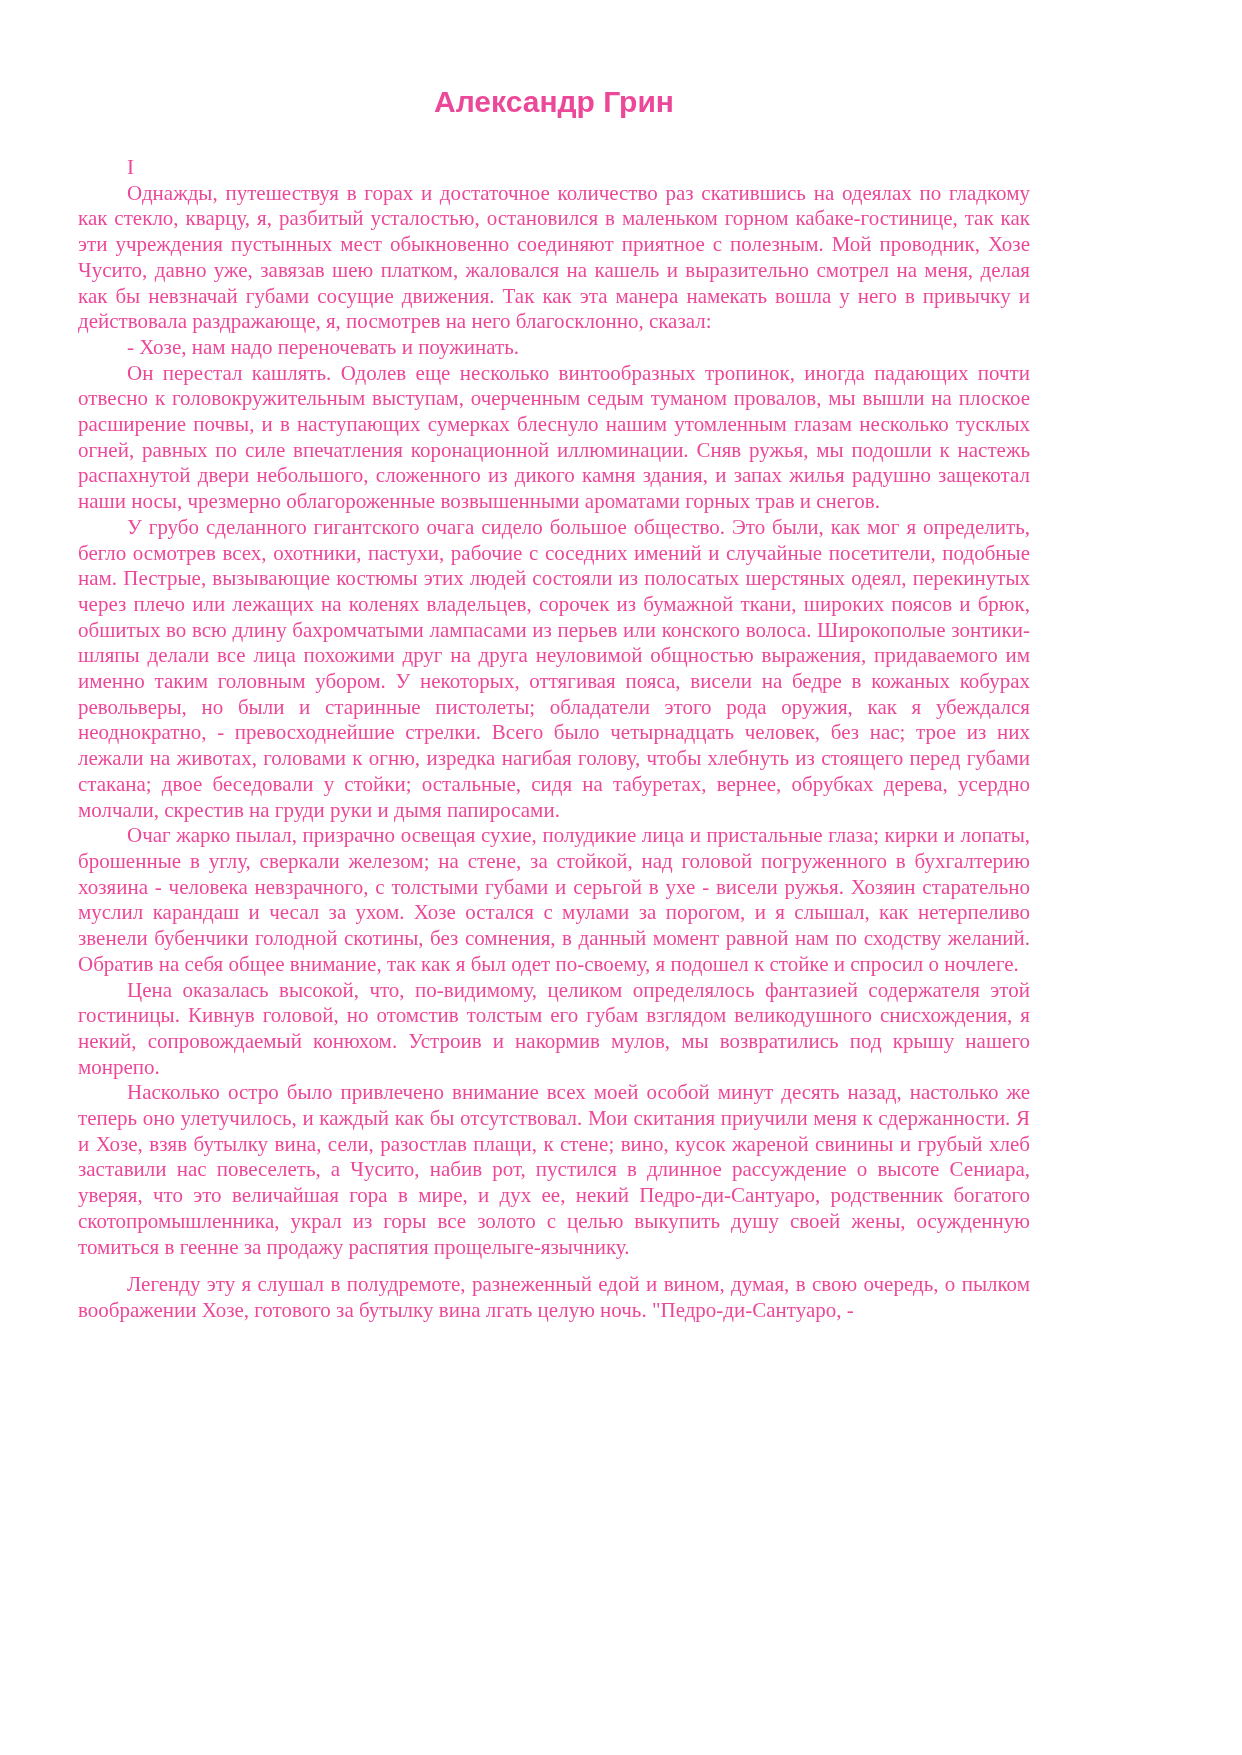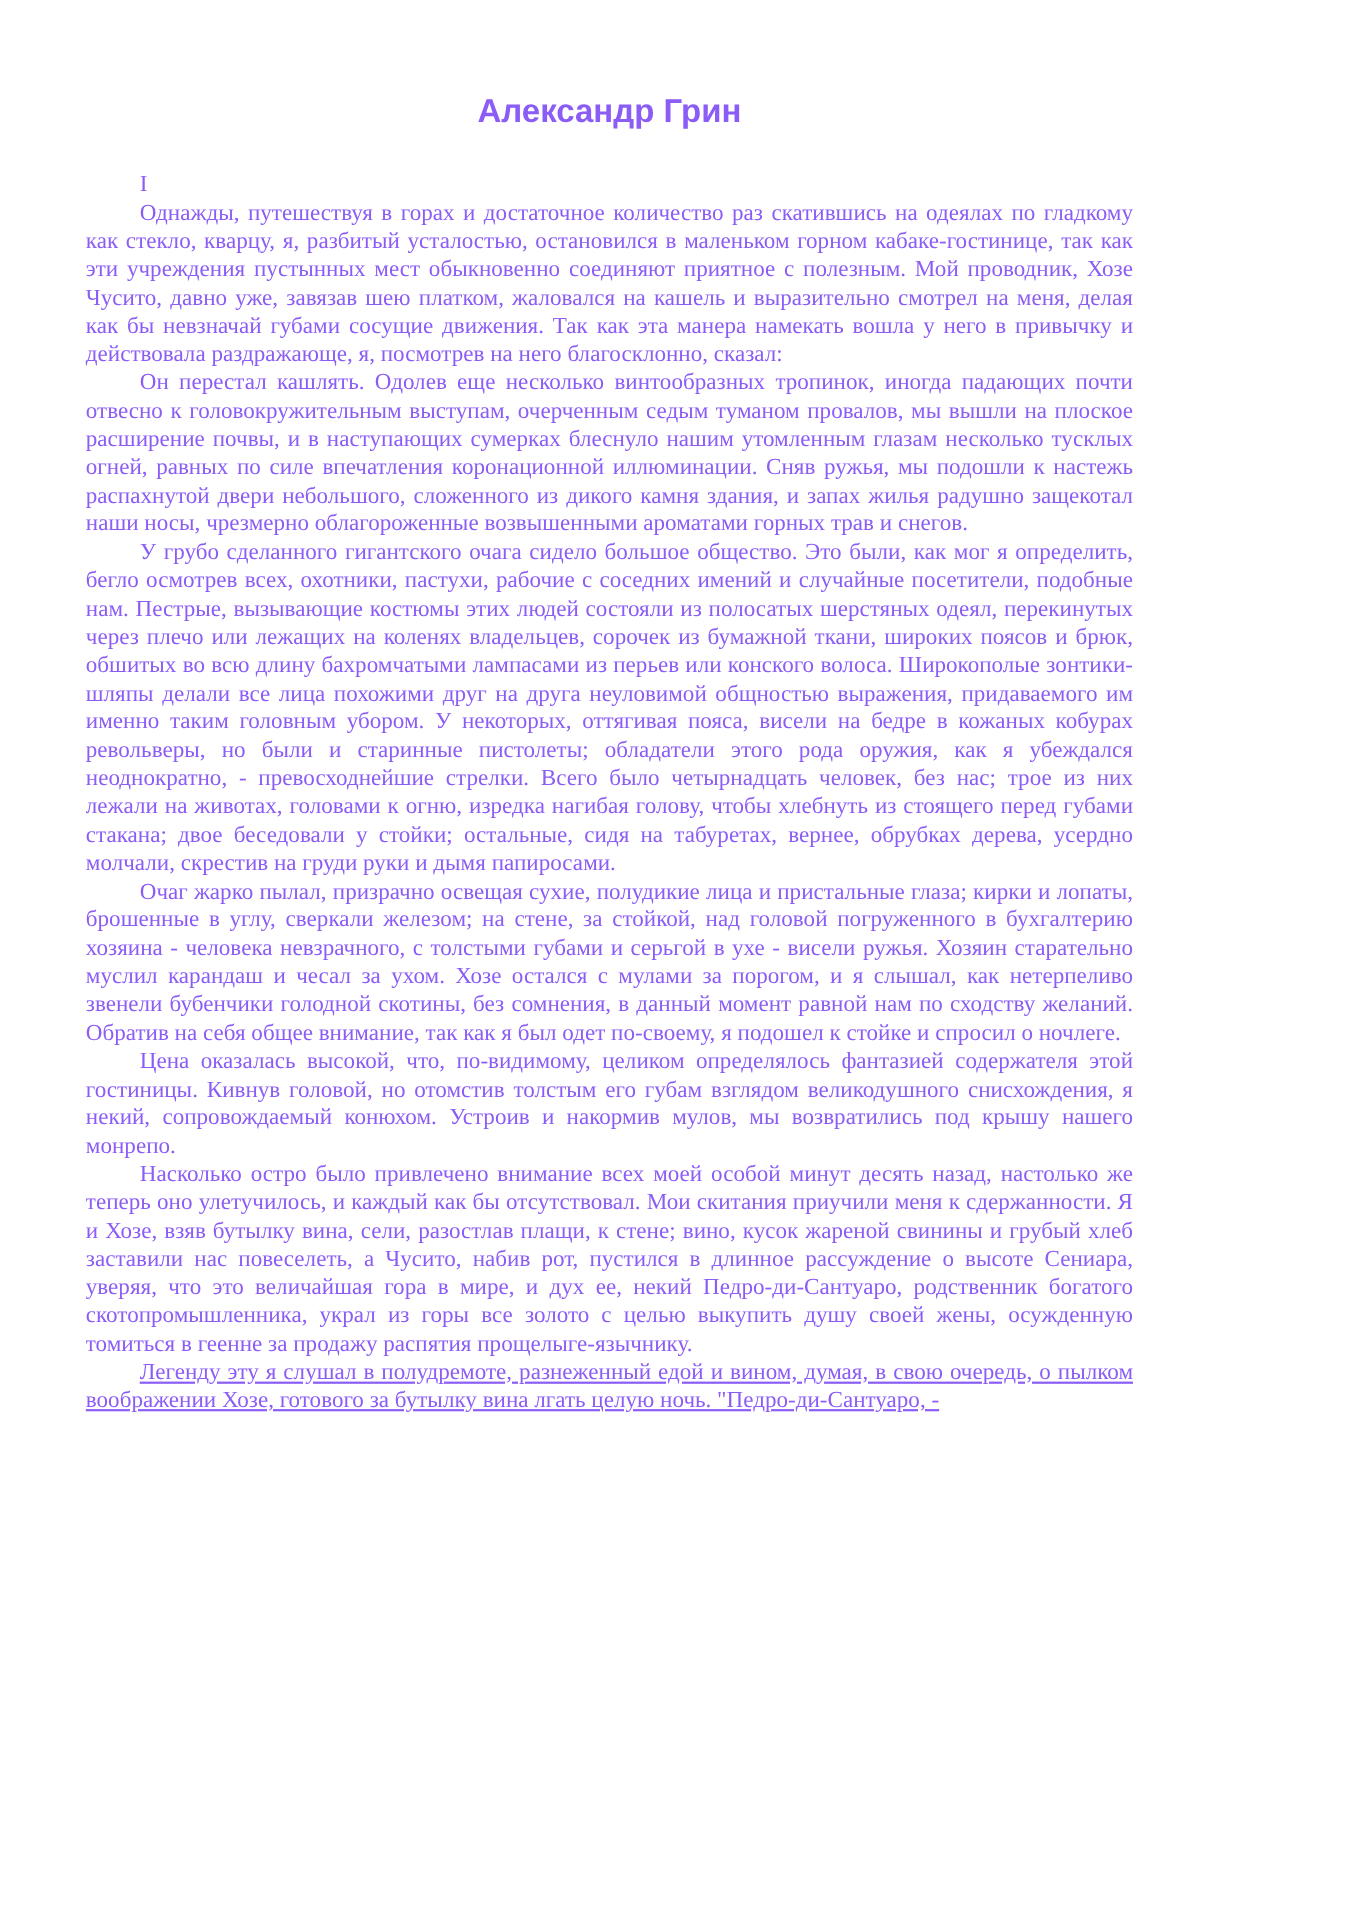--- a/index.html
+++ b/index.html
@@ -7,21 +7,21 @@
     margin: 0;
     padding: 0;
     background: #ffffff;
   }
   .page {
     position: relative;
     width: 1242px;
     height: 1755px;
     background: #ffffff;
     overflow: hidden;
-    color: #8b5cf6;
+    color: #ec4899;
   }
   .content {
     position: absolute;
     left: 78px;
     top: 84px;
     width: 952px;
   }
   .doc-title {
     font-family: "Liberation Sans", "DejaVu Sans", sans-serif;
     font-weight: bold;
@@ -38,36 +38,37 @@
   }
   .body-text p {
     margin: 0;
     padding: 0;
     text-indent: 49px;
   }
   .body-text p.heading-line {
     text-align: left;
   }
   .body-text p.gap-before {
-    text-decoration: underline;
+    margin-top: 12px;
   }
 </style>
 </head>
 <body>
 
 <div class="page">
   <div class="content">
 
     <div class="doc-title">
       <div>Александр Грин</div>
     </div>
 
     <div class="body-text">
       <p class="heading-line">I</p>
       <p>Однажды, путешествуя в горах и достаточное количество раз скатившись на одеялах по гладкому как стекло, кварцу, я, разбитый усталостью, остановился в маленьком горном кабаке-гостинице, так как эти учреждения пустынных мест обыкновенно соединяют приятное с полезным. Мой проводник, Хозе Чусито, давно уже, завязав шею платком, жаловался на кашель и выразительно смотрел на меня, делая как бы невзначай губами сосущие движения. Так как эта манера намекать вошла у него в привычку и действовала раздражающе, я, посмотрев на него благосклонно, сказал:</p>
+      <p>- Хозе, нам надо переночевать и поужинать.</p>
       <p>Он перестал кашлять. Одолев еще несколько винтообразных тропинок, иногда падающих почти отвесно к головокружительным выступам, очерченным седым туманом провалов, мы вышли на плоское расширение почвы, и в наступающих сумерках блеснуло нашим утомленным глазам несколько тусклых огней, равных по силе впечатления коронационной иллюминации. Сняв ружья, мы подошли к настежь распахнутой двери небольшого, сложенного из дикого камня здания, и запах жилья радушно защекотал наши носы, чрезмерно облагороженные возвышенными ароматами горных трав и снегов.</p>
       <p>У грубо сделанного гигантского очага сидело большое общество. Это были, как мог я определить, бегло осмотрев всех, охотники, пастухи, рабочие с соседних имений и случайные посетители, подобные нам. Пестрые, вызывающие костюмы этих людей состояли из полосатых шерстяных одеял, перекинутых через плечо или лежащих на коленях владельцев, сорочек из бумажной ткани, широких поясов и брюк, обшитых во всю длину бахромчатыми лампасами из перьев или конского волоса. Широкополые зонтики-шляпы делали все лица похожими друг на друга неуловимой общностью выражения, придаваемого им именно таким головным убором. У некоторых, оттягивая пояса, висели на бедре в кожаных кобурах револьверы, но были и старинные пистолеты; обладатели этого рода оружия, как я убеждался неоднократно, - превосходнейшие стрелки. Всего было четырнадцать человек, без нас; трое из них лежали на животах, головами к огню, изредка нагибая голову, чтобы хлебнуть из стоящего перед губами стакана; двое беседовали у стойки; остальные, сидя на табуретах, вернее, обрубках дерева, усердно молчали, скрестив на груди руки и дымя папиросами.</p>
       <p>Очаг жарко пылал, призрачно освещая сухие, полудикие лица и пристальные глаза; кирки и лопаты, брошенные в углу, сверкали железом; на стене, за стойкой, над головой погруженного в бухгалтерию хозяина - человека невзрачного, с толстыми губами и серьгой в ухе - висели ружья. Хозяин старательно муслил карандаш и чесал за ухом. Хозе остался с мулами за порогом, и я слышал, как нетерпеливо звенели бубенчики голодной скотины, без сомнения, в данный момент равной нам по сходству желаний. Обратив на себя общее внимание, так как я был одет по-своему, я подошел к стойке и спросил о ночлеге.</p>
       <p>Цена оказалась высокой, что, по-видимому, целиком определялось фантазией содержателя этой гостиницы. Кивнув головой, но отомстив толстым его губам взглядом великодушного снисхождения, я некий, сопровождаемый конюхом. Устроив и накормив мулов, мы возвратились под крышу нашего монрепо.</p>
       <p>Насколько остро было привлечено внимание всех моей особой минут десять назад, настолько же теперь оно улетучилось, и каждый как бы отсутствовал. Мои скитания приучили меня к сдержанности. Я и Хозе, взяв бутылку вина, сели, разостлав плащи, к стене; вино, кусок жареной свинины и грубый хлеб заставили нас повеселеть, а Чусито, набив рот, пустился в длинное рассуждение о высоте Сениара, уверяя, что это величайшая гора в мире, и дух ее, некий Педро-ди-Сантуаро, родственник богатого скотопромышленника, украл из горы все золото с целью выкупить душу своей жены, осужденную томиться в геенне за продажу распятия прощелыге-язычнику.</p>
       <p class="gap-before">Легенду эту я слушал в полудремоте, разнеженный едой и вином, думая, в свою очередь, о пылком воображении Хозе, готового за бутылку вина лгать целую ночь. "Педро-ди-Сантуаро, -</p>
     </div>
 
   </div>
 </div>

